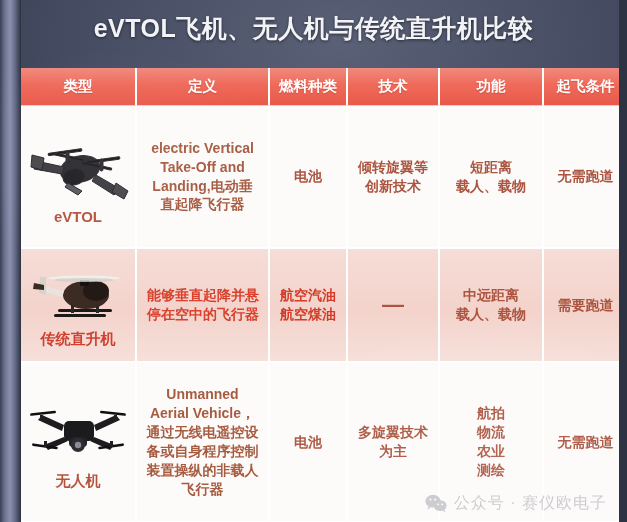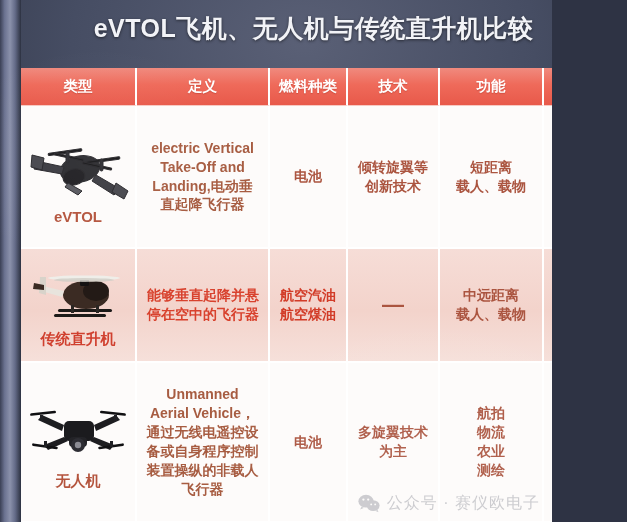--- a/index.html
+++ b/index.html
@@ -9,21 +9,21 @@
   body {
     width: 627px;
     height: 522px;
     overflow: hidden;
     font-family: "Liberation Sans", "DejaVu Sans", sans-serif;
     background: #2e3344;
   }
 
   #screen {
     position: relative;
-    width: 552px;
+    width: 619px;
     height: 522px;
     overflow: hidden;
     background:
       radial-gradient(ellipse 120% 90% at 55% 8%, #5a6076 0%, #464d63 35%, #2a2f3e 75%, #1d2230 100%);
   }
 
   
   #left-strip {
     position: absolute;
     left: 0; top: 0;

